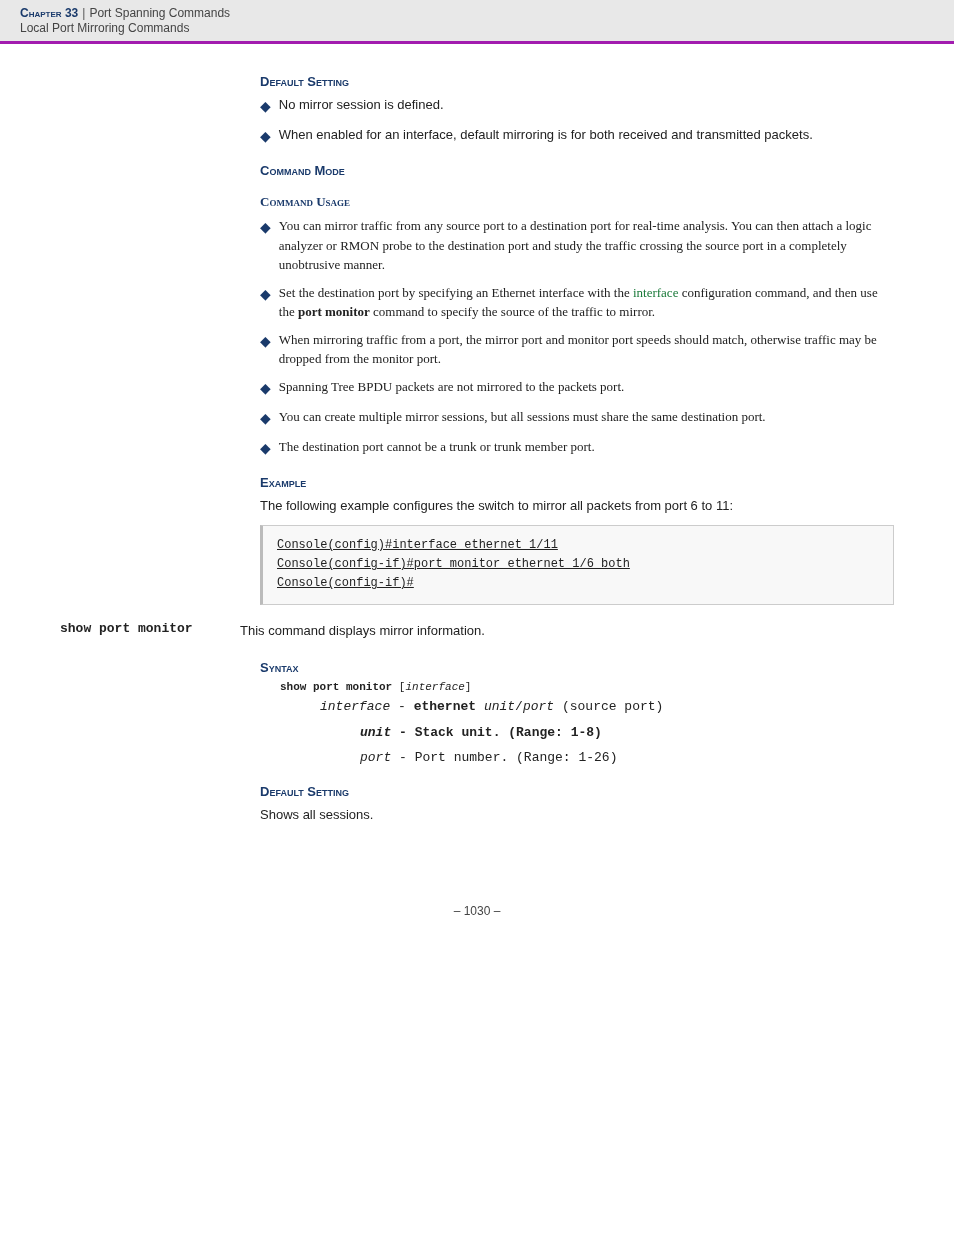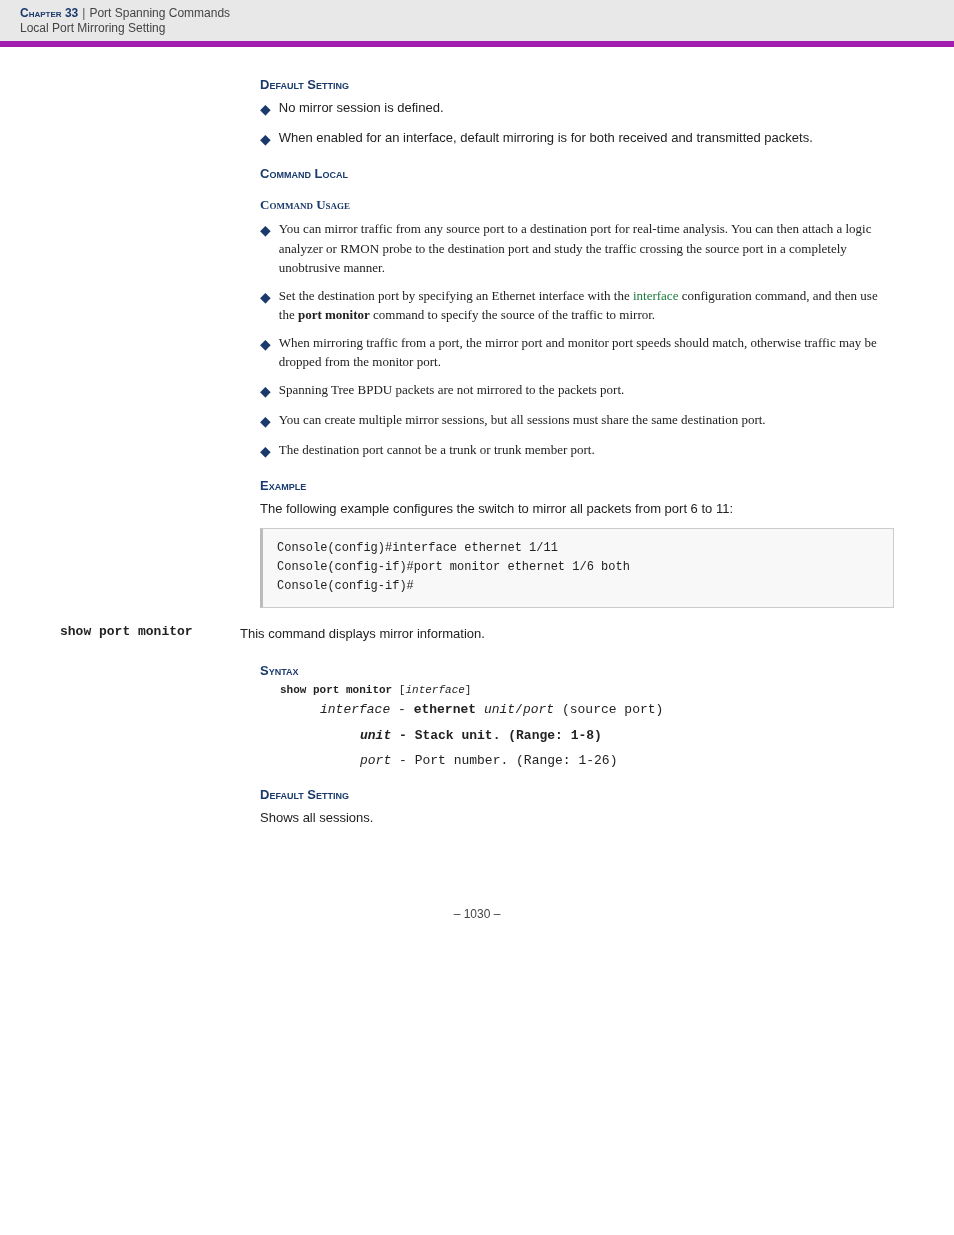--- a/index.html
+++ b/index.html
@@ -6,21 +6,21 @@
     body {
       font-family: Arial, sans-serif;
       font-size: 13px;
       background: #fff;
       color: #222;
       width: 954px;
       min-height: 1235px;
     }
     .header-bar {
       background: #e8e8e8;
-      border-bottom: 6px solid #a21caf;
+      border-bottom: 3px solid #a21caf;
       padding: 6px 20px;
       font-size: 12px;
       color: #333;
     }
     .header-bar .chapter-line {
       display: flex;
       align-items: center;
       gap: 4px;
     }
     .header-bar .chapter-title {
@@ -85,20 +85,21 @@
     }
     .code-block {
       background: #f8f8f8;
       border: 1px solid #ccc;
       border-left: 3px solid #bbb;
       padding: 10px 14px;
       font-family: 'Courier New', Courier, monospace;
       font-size: 12px;
       color: #222;
       line-height: 1.6;
+      text-decoration: underline;
     }
     .show-port-monitor-section {
       margin-bottom: 20px;
     }
     .command-inline {
       display: flex;
       align-items: flex-start;
       gap: 20px;
       margin-bottom: 20px;
     }
@@ -166,41 +167,41 @@
   </style>
 </head>
 <body>
 
 <div class="header-bar">
   <div class="chapter-line">
     <span class="chapter-title">Chapter 33</span>
     <span class="pipe">|</span>
     <span class="section-title">Port Spanning Commands</span>
   </div>
-  <div class="sub-section">Local Port Mirroring Setting</div>
+  <div class="sub-section">Local Port Mirroring Commands</div>
 </div>
 
 <div class="page-content">
 
   <div class="section-block mb-16">
     <div class="section-heading">Default Setting</div>
     <ul class="bullet-list">
       <li>
         <span class="diamond">◆</span>
         <span>No mirror session is defined.</span>
       </li>
       <li>
         <span class="diamond">◆</span>
         <span>When enabled for an interface, default mirroring is for both received and transmitted packets.</span>
       </li>
     </ul>
   </div>
 
   <div class="section-block command-mode-section mb-16">
-    <div class="section-heading">Command Local</div>
+    <div class="section-heading">Command Mode</div>
   </div>
 
   <div class="section-block command-usage-section mb-16">
     <div class="section-heading">Command Usage</div>
     <ul class="bullet-list">
       <li>
         <span class="diamond">◆</span>
         <span>You can mirror traffic from any source port to a destination port for real-time analysis. You can then attach a logic analyzer or RMON probe to the destination port and study the traffic crossing the source port in a completely unobtrusive manner.</span>
       </li>
       <li>

